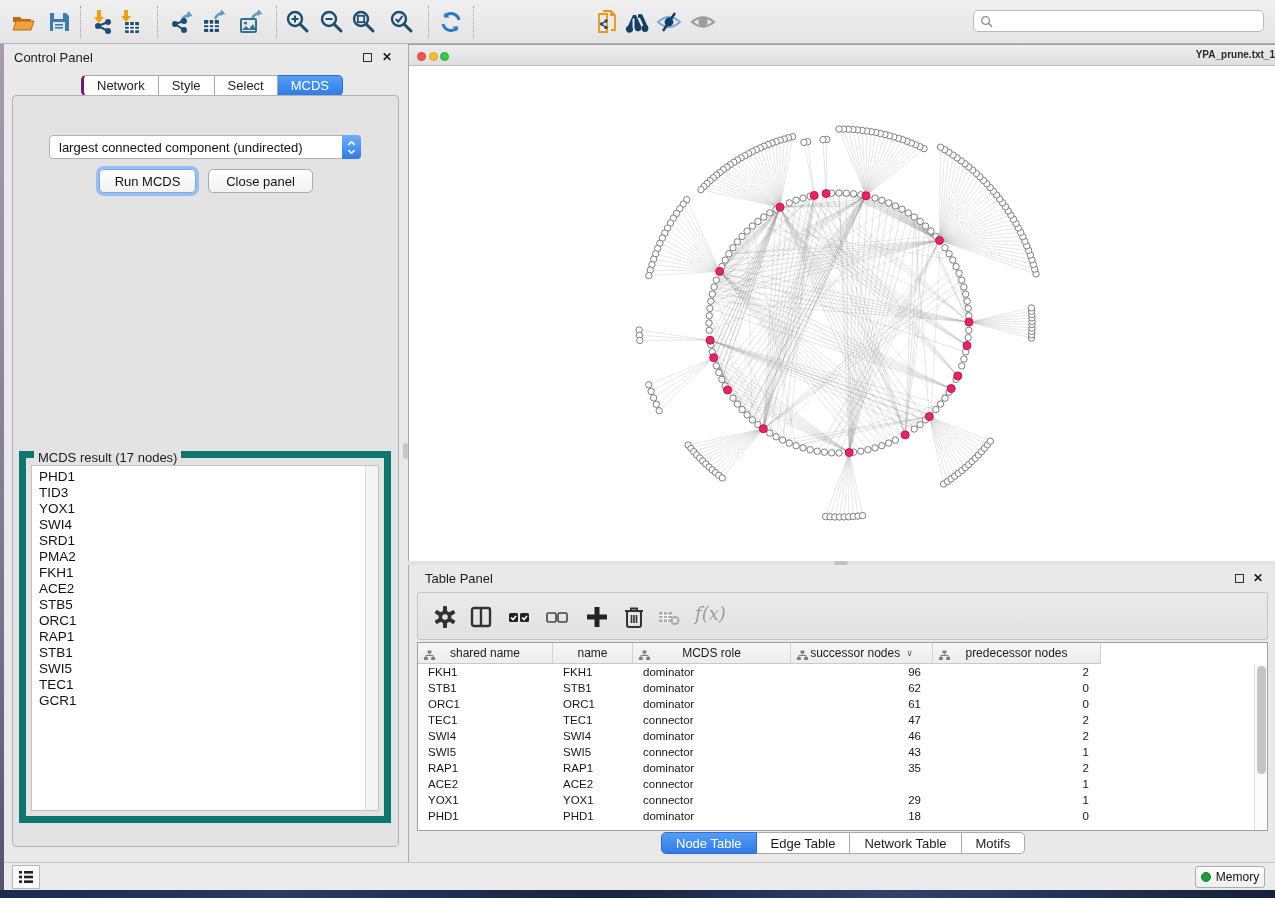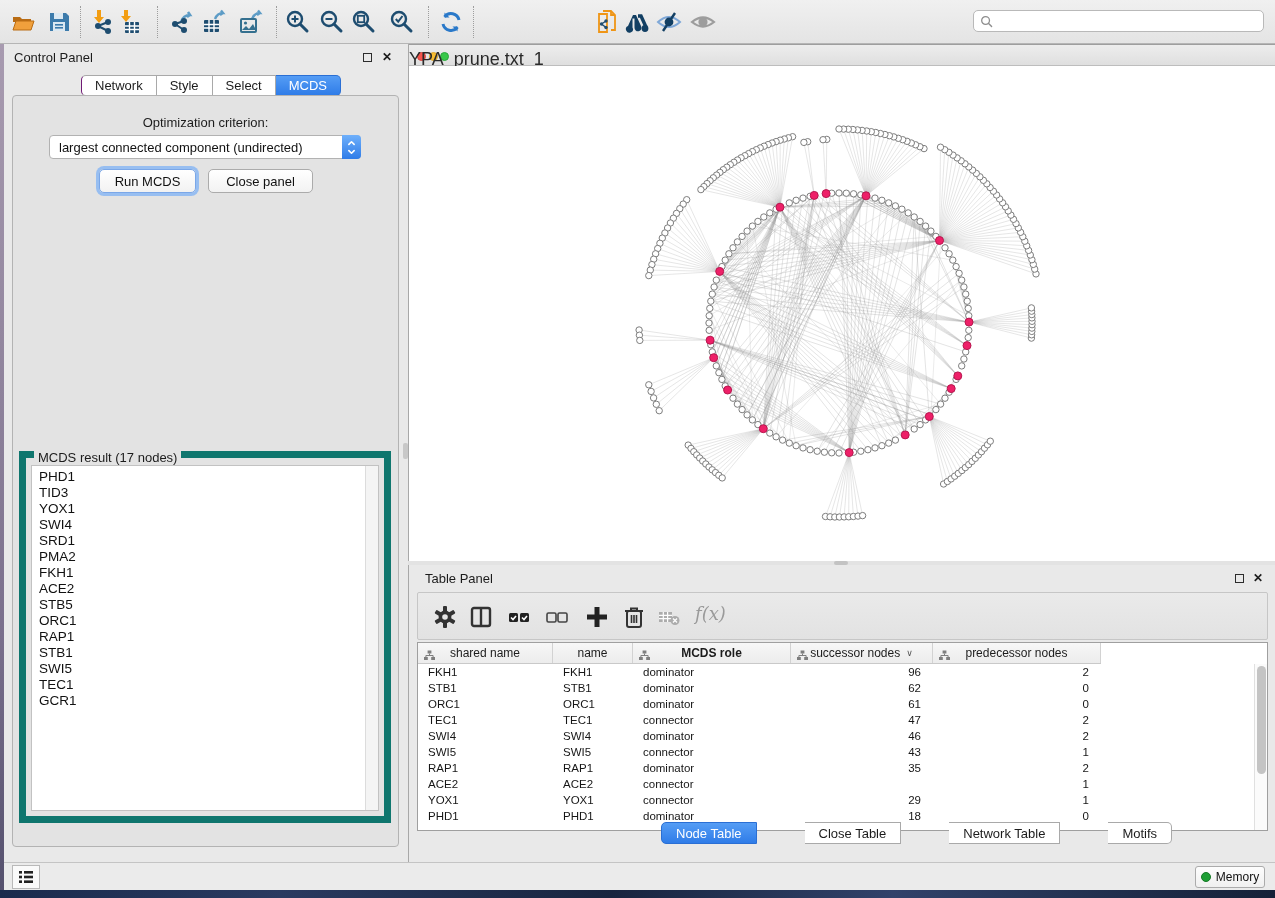--- a/index.html
+++ b/index.html
@@ -23,21 +23,21 @@
 
   
   #control-panel { position:absolute; left:4px; top:44px; width:399px; height:818px; background:#e9e9e9; }
   .panel-title { position:absolute; left:10px; top:6px; font-size:13px; color:#1c1c1c; }
   .float-btn { position:absolute; width:9px; height:9px; border:1.5px solid #2c2c2c; cursor:pointer; }
   .close-btn { position:absolute; font-size:12px; font-weight:bold; color:#1c1c1c; cursor:pointer; line-height:11px; }
 
   #cp-tabs { position:absolute; left:77px; top:31px; height:21px; display:flex; }
   .cp-tab { height:21px; padding:0 13px; background:#fff; border:1px solid #a9a9a9; border-left:none;
     font-size:13px; color:#1c1c1c; display:flex; align-items:center; cursor:pointer; }
-  .cp-tab:first-child { border-left:1px solid #701a75; border-radius:5px 0 0 5px; }
+  .cp-tab:first-child { border-left:3px solid #701a75; border-radius:5px 0 0 5px; }
   .cp-tab:last-child { border-radius:0 5px 5px 0; }
   .cp-tab.active { background:linear-gradient(180deg,#559df5,#2f7ce8); border-color:#2a6fd4; color:#fff; }
 
   #cp-inner { position:absolute; left:8px; top:51px; width:387px; height:752px;
     background:#e3e3e3; border:1px solid #b3b3b3; border-radius:4px; }
   #opt-label { position:absolute; left:0; top:19px; width:100%; text-align:center; font-size:13px; color:#1c1c1c; }
   #criterion-select { position:absolute; left:36px; top:39px; width:312px; height:24px; background:#fff;
     border:1px solid #b2b2b2; border-radius:4px; display:flex; align-items:center; cursor:pointer; }
   #criterion-select .sel-text { flex:1; font-size:13px; color:#111; padding-left:9px; white-space:nowrap; }
   #criterion-select .stepper { width:19px; height:24px; margin-right:-1px; border-radius:0 4px 4px 0;
@@ -54,21 +54,21 @@
   #mcds-list { position:absolute; left:5px; top:7px; right:5px; bottom:5px; background:#fff; border:1px solid #c2c2c2; overflow:hidden; }
   #mcds-items { padding:3px 0 0 7px; }
   .mcds-item { font-size:13.5px; line-height:16px; color:#111; }
   #mcds-scroll { position:absolute; right:0; top:0; bottom:0; width:13px; background:#f4f4f4; border-left:1px solid #dcdcdc; }
 
   
   #network-panel { position:absolute; left:408px; top:44px; width:867px; height:517px; background:#fff; border-left:1px solid #a8a8a8; }
   #net-titlebar { position:absolute; left:0; top:0; width:100%; height:22px;
     background:linear-gradient(180deg,#ededed,#dfdfdf); border-bottom:1px solid #bdbdbd; border-top:1px solid #9e9e9e; }
   .light { position:absolute; top:7px; width:9px; height:9px; border-radius:50%; }
-  #net-title { position:absolute; width:100%; text-align:left; top:4px; font-size:18px; color:#2a2a2a; }
+  #net-title { position:absolute; width:100%; text-align:right; top:4px; font-size:10px; color:#2a2a2a;font-weight:bold; }
   #net-canvas { position:absolute; left:0; top:22px; width:867px; height:495px; background:#fff; }
 
   #h-splitter { position:absolute; left:408px; top:561px; width:867px; height:4px; background:#e3e3e3; }
   #h-splitter .handle { position:absolute; left:426px; top:0; width:14px; height:4px; background:#c3c3c3; border-radius:2px; }
   #v-splitter-handle { position:absolute; left:403px; top:443px; width:5px; height:16px; background:#c8c8c8; border-radius:2px; }
 
   
   #table-panel { position:absolute; left:408px; top:565px; width:867px; height:297px; background:#e9e9e9; border-left:1px solid #a8a8a8; }
   #tp-toolbar { position:absolute; left:8px; top:27px; width:851px; height:48px;
     background:linear-gradient(180deg,#eaeaea,#e2e2e2); border:1px solid #c6c6c6; border-radius:2px; }
@@ -84,21 +84,21 @@
   .col-icon { position:absolute; left:6px; top:5px; }
   .sort-glyph { font-size:9px; color:#555; margin-left:6px; }
   #nt-rows { position:absolute; left:0; top:21px; right:13px; bottom:0; }
   .nt-row { display:flex; height:16px; cursor:default; }
   .nt-cell { font-size:11.5px; color:#161616; line-height:16px; white-space:nowrap; overflow:hidden; }
   .nt-cell.left { padding-left:10px; text-align:left; }
   .nt-cell.right { padding-right:12px; text-align:right; }
   #nt-scroll { position:absolute; right:0; top:21px; bottom:0; width:13px; background:#fbfbfb; border-left:1px solid #e0e0e0; }
   #nt-thumb { position:absolute; left:2px; top:2px; width:9px; height:108px; background:#c4c4c4; border-radius:5px; }
 
-  #tp-tabs { position:absolute; left:252px; top:257px; height:22px; display:flex;gap:48px; }
+  #tp-tabs { position:absolute; left:252px; top:267px; height:22px; display:flex; }
   .tp-tab { height:22px; padding:0 14px; background:#fff; border:1px solid #a9a9a9; border-left:none;
     font-size:13px; color:#1c1c1c; display:flex; align-items:center; cursor:pointer; }
   .tp-tab:first-child { border-left:1px solid #a9a9a9; border-radius:5px 0 0 5px; }
   .tp-tab:last-child { border-radius:0 5px 5px 0; }
   .tp-tab.active { background:linear-gradient(180deg,#559df5,#2f7ce8); border-color:#2a6fd4; color:#fff; }
 
   
   #status-bar { position:absolute; left:4px; top:862px; width:1271px; height:28px; background:#ebebeb; border-top:1px solid #c4c4c4; }
   #list-btn { position:absolute; left:8px; top:2px; width:28px; height:24px; background:#fafafa; border:1px solid #b9b9b9; cursor:pointer;
     display:flex; align-items:center; justify-content:center; }
@@ -233,21 +233,20 @@
   <div class="panel-title">Control Panel</div>
   <div class="float-btn" style="left:359px; top:9px"></div>
   <div class="close-btn" style="left:378px; top:8px">✕</div>
   <div id="cp-tabs">
       <div class="cp-tab">Network</div>
       <div class="cp-tab">Style</div>
       <div class="cp-tab">Select</div>
       <div class="cp-tab active">MCDS</div>
     </div>
   <div id="cp-inner">
-    <div id="opt-label">Optimization criterion:</div>
     <div id="criterion-select">
       <span class="sel-text">largest connected component (undirected)</span>
       <span class="stepper">
         <svg class="chev" viewBox="0 0 8 8">
             <path d="M1 5 L4 2 L7 5"></path>
           </svg>
         <svg class="chev" viewBox="0 0 8 8">
             <path d="M1 3 L4 6 L7 3"></path>
           </svg>
       </span>
@@ -1030,21 +1029,21 @@
                 <rect x="0" y="7" width="3.8" height="3"></rect>
                 <rect x="7.2" y="7" width="3.8" height="3"></rect>
                 <path d="M5.5 3.5 v2 M1.9 7 v-1.5 h7.2 V7" stroke="#7e7e7e" stroke-width="1" fill="none"></path>
               </g>
             </svg></span>
           <span class="col-label">shared name</span>
         </div>
         <div class="nt-col" style="width: 80px;">
           <span class="col-label">name</span>
         </div>
-        <div class="nt-col" style="width: 158px; font-weight: bold;">
+        <div class="nt-col" style="width: 158px;">
           <span class="col-icon"><svg width="11" height="11" viewBox="0 0 11 11">
               <g fill="#7e7e7e">
                 <rect x="3.6" y="0.5" width="3.8" height="3"></rect>
                 <rect x="0" y="7" width="3.8" height="3"></rect>
                 <rect x="7.2" y="7" width="3.8" height="3"></rect>
                 <path d="M5.5 3.5 v2 M1.9 7 v-1.5 h7.2 V7" stroke="#7e7e7e" stroke-width="1" fill="none"></path>
               </g>
             </svg></span>
           <span class="col-label">MCDS role</span>
         </div>
@@ -1144,21 +1143,21 @@
           <div class="nt-cell right" style="width: 168px;">0</div>
         </div>
       </div>
     <div id="nt-scroll">
         <div id="nt-thumb"></div>
       </div>
   </div>
 
   <div id="tp-tabs">
       <div class="tp-tab active">Node Table</div>
-      <div class="tp-tab">Close Table</div>
+      <div class="tp-tab">Edge Table</div>
       <div class="tp-tab">Network Table</div>
       <div class="tp-tab">Motifs</div>
     </div>
 </div>
 
 <div id="status-bar">
   <div id="list-btn">
     <svg width="16" height="14" viewBox="0 0 16 14">
         <g fill="#222">
           <rect x="1" y="1" width="3" height="2.6"></rect>

